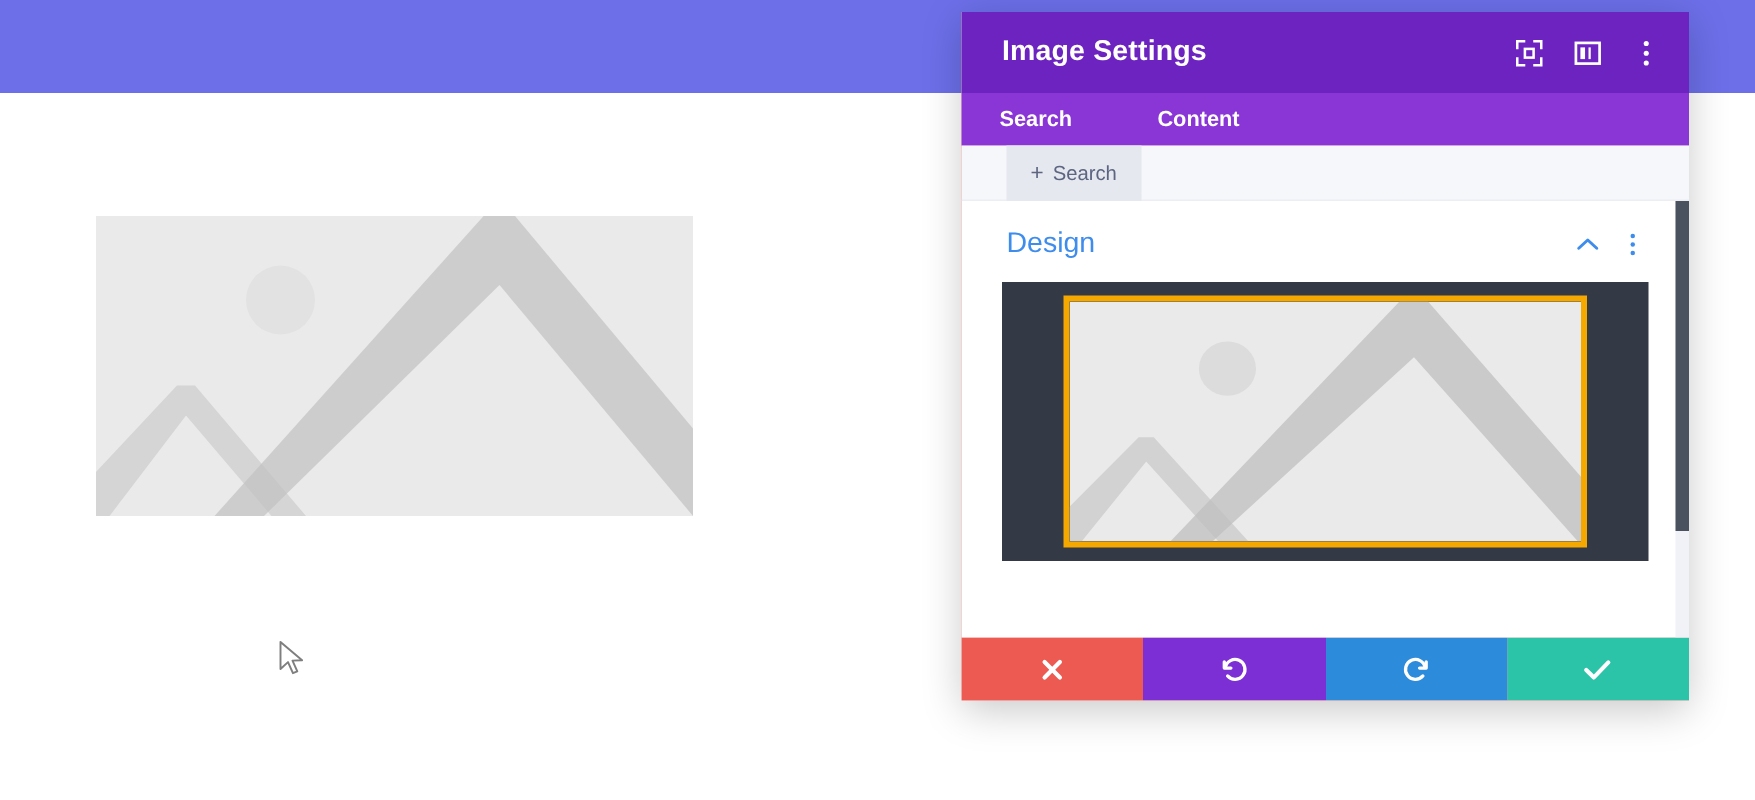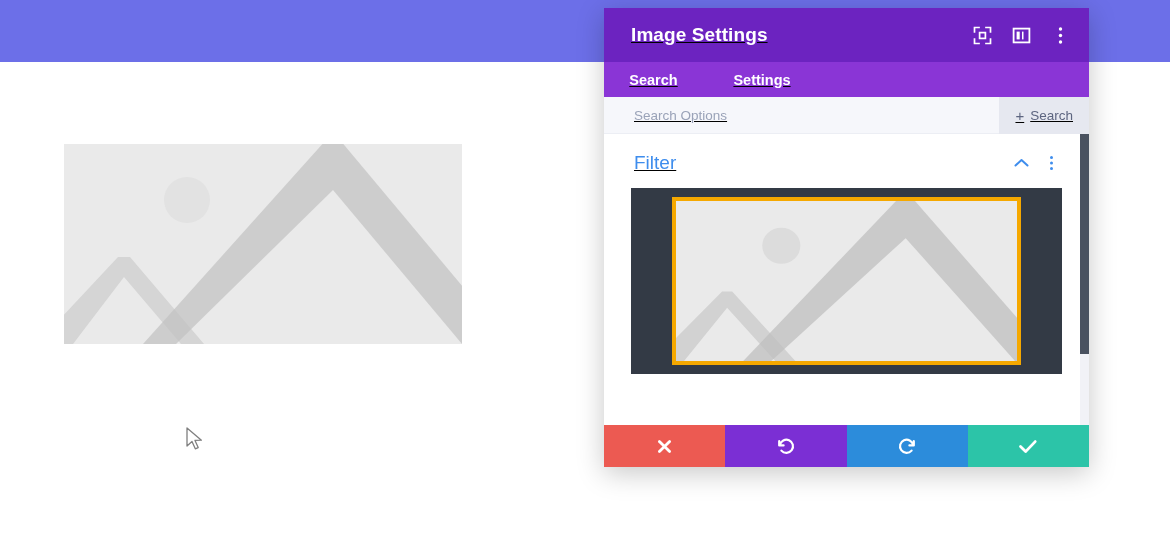--- a/index.html
+++ b/index.html
@@ -20,26 +20,25 @@
   .page-image {
     position:absolute; left:64px; top:144px; width:398px; height:200px;
     overflow:hidden;
   }
 
   
   .cursor { position:absolute; left:186px; top:427px; width:20px; height:26px; }
 
   
   .modal {
-    position:absolute; left:604px; top:8px; width:485px; height:459px;
+    position:absolute; left:641px; top:8px; width:485px; height:459px;
     background:#fca5a5;
     box-shadow:0 6px 26px rgba(0,0,0,.22);
     display:flex; flex-direction:column;
     overflow:hidden;
-    text-decoration:underline;
   }
 
   
   .modal-header {
     height:54px; flex:0 0 54px;
     display:flex; align-items:center;
     padding:0 18px 0 27px;
   }
   .modal-title {
     font-size:19px; font-weight:bold; color:#fff; letter-spacing:.1px;
@@ -184,37 +183,36 @@
         </div>
 
       </div>
     </div>
 
     <div class="tabbar" style="background: rgb(138, 53, 214);">
       <div class="tab design-tab" style="background: rgb(138, 53, 214);">
         <span>Search</span>
       </div>
       <div class="tab adv-tab" style="background: rgb(138, 53, 214);">
-        <span>Settings</span>
+        <span>Content</span>
       </div>
       <div class="tabbar-rest" style="background: rgb(138, 53, 214);"></div>
     </div>
 
     <div class="searchbar">
-      <input class="search-input" type="text" placeholder="Search Options" style="">
       <button class="filter-btn">
         <span class="filter-plus">+</span>
         <span>Search</span>
       </button>
     </div>
 
     <div class="modal-body">
 
       <div class="section-head">
-        <div class="section-title" style="color: rgb(62, 141, 237);">Filter</div>
+        <div class="section-title" style="color: rgb(62, 141, 237);">Design</div>
         <div class="section-ctrls">
           <div class="sec-icon">
             <svg width="15" height="10" viewBox="0 0 15 10">
               <path d="M1.5 7.5 L7.5 2 L13.5 7.5" fill="none" stroke="#3e8ded" stroke-width="2" stroke-linecap="round" stroke-linejoin="round"></path>
             </svg>
           </div>
           <div class="sec-icon">
             <svg width="5" height="16" viewBox="0 0 5 16">
               <circle cx="2.5" cy="2.4" r="1.5" fill="#3e8ded"></circle>
               <circle cx="2.5" cy="8" r="1.5" fill="#3e8ded"></circle>

